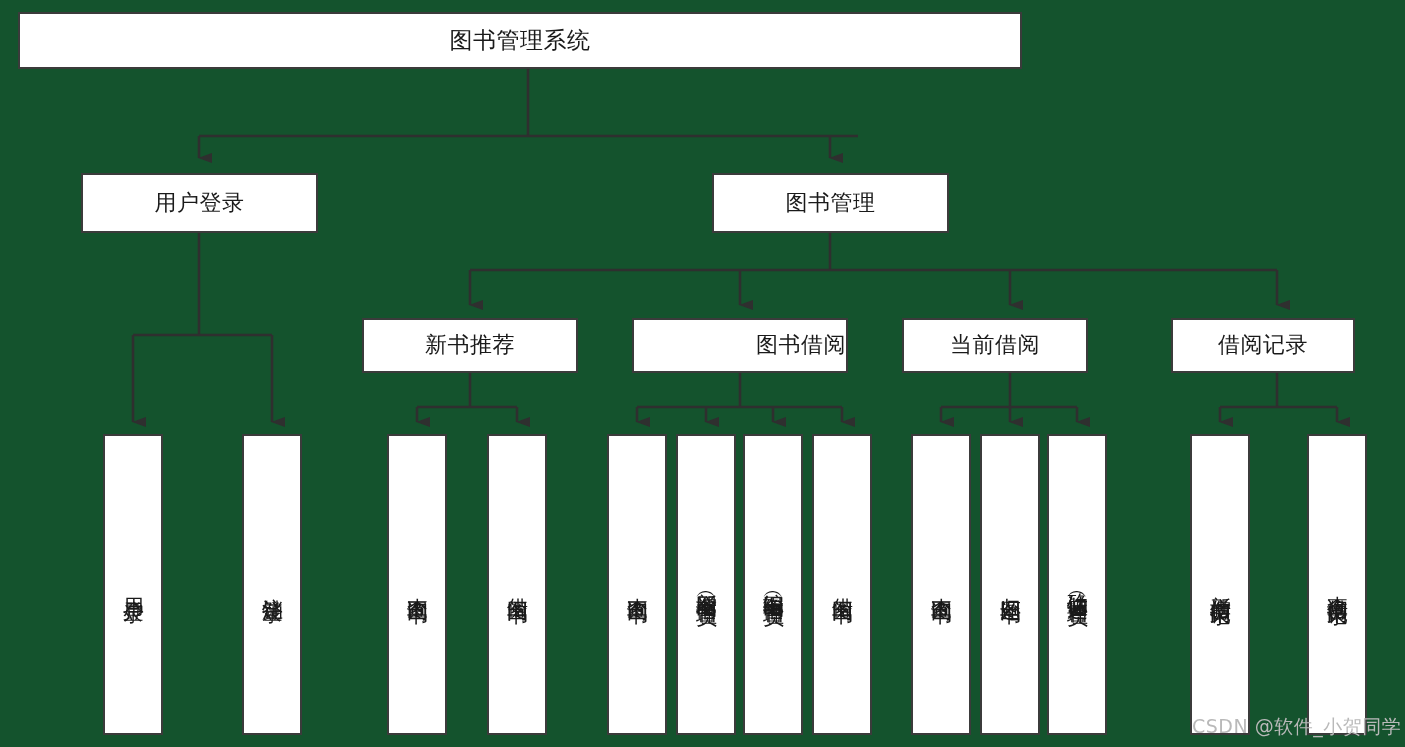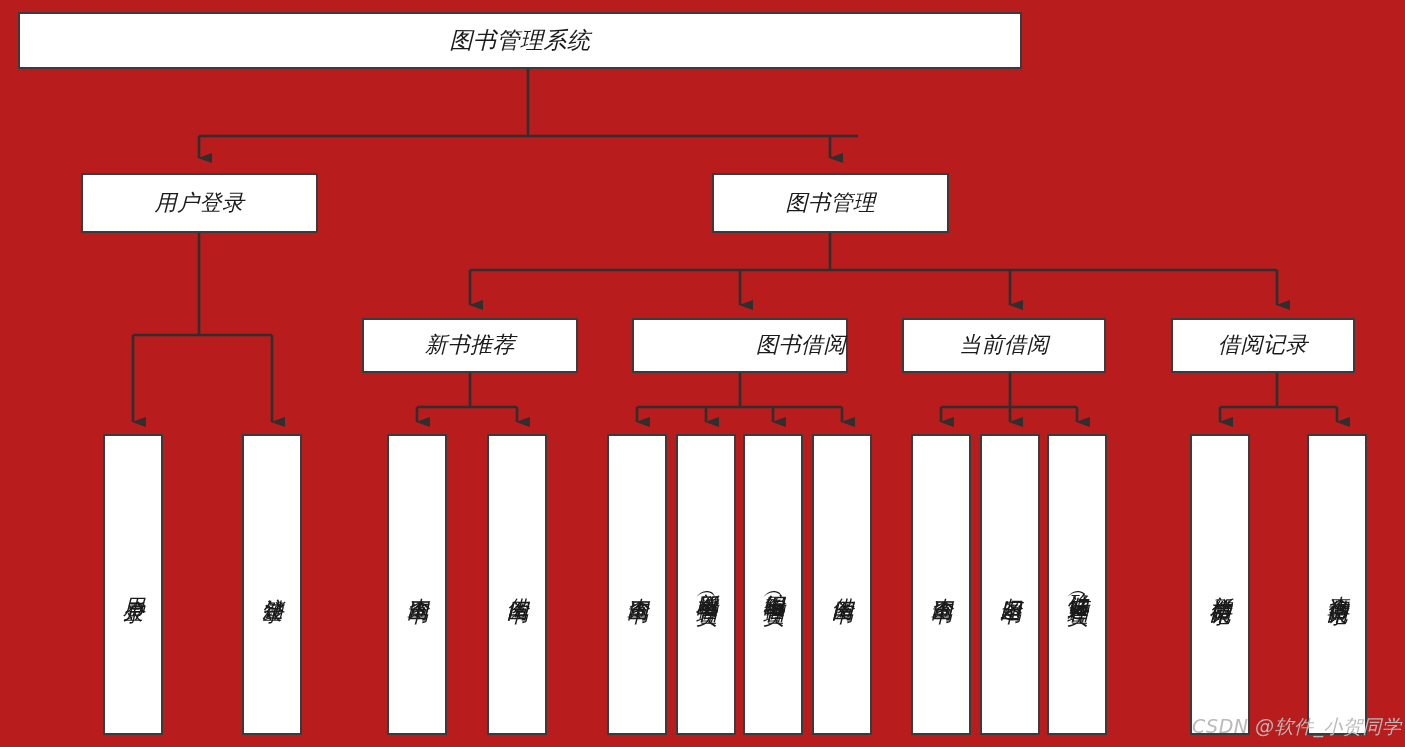--- a/index.html
+++ b/index.html
@@ -8,23 +8,22 @@
     padding: 0;
     background: #ffffff;
   }
   body {
     font-family: "DejaVu Sans", "Liberation Sans", sans-serif;
   }
   #canvas {
     position: relative;
     width: 1405px;
     height: 747px;
-    background: #b91c1c;
+    background: #14532d;
     overflow: hidden;
-    font-style: italic;
   }
   svg.wires {
     position: absolute;
     left: 0;
     top: 0;
     width: 1405px;
     height: 747px;
     pointer-events: none;
   }
   .node {
@@ -141,21 +140,21 @@
   </div>
 
   <div class="node horiz" style="left:712px; top:173px; width:237px; height:60px;">
     <span class="label">图书管理</span>
   </div>
 
   <div class="node horiz" style="left:632px; top:318px; width:216px; height:55px;justify-content:flex-end;">
     <span class="label">图书借阅</span>
   </div>
 
-  <div class="node horiz" style="left:902px; top:318px; width:204px; height:55px;">
+  <div class="node horiz" style="left:902px; top:318px; width:186px; height:55px;">
     <span class="label">当前借阅</span>
   </div>
 
   <div class="node horiz" style="left:1171px; top:318px; width:184px; height:55px;">
     <span class="label">借阅记录</span>
   </div>
 
   <div class="node vert" style="left:103px; top:434px; width:60px; height:301px;">
     <span class="label">用户登录</span>
   </div>

